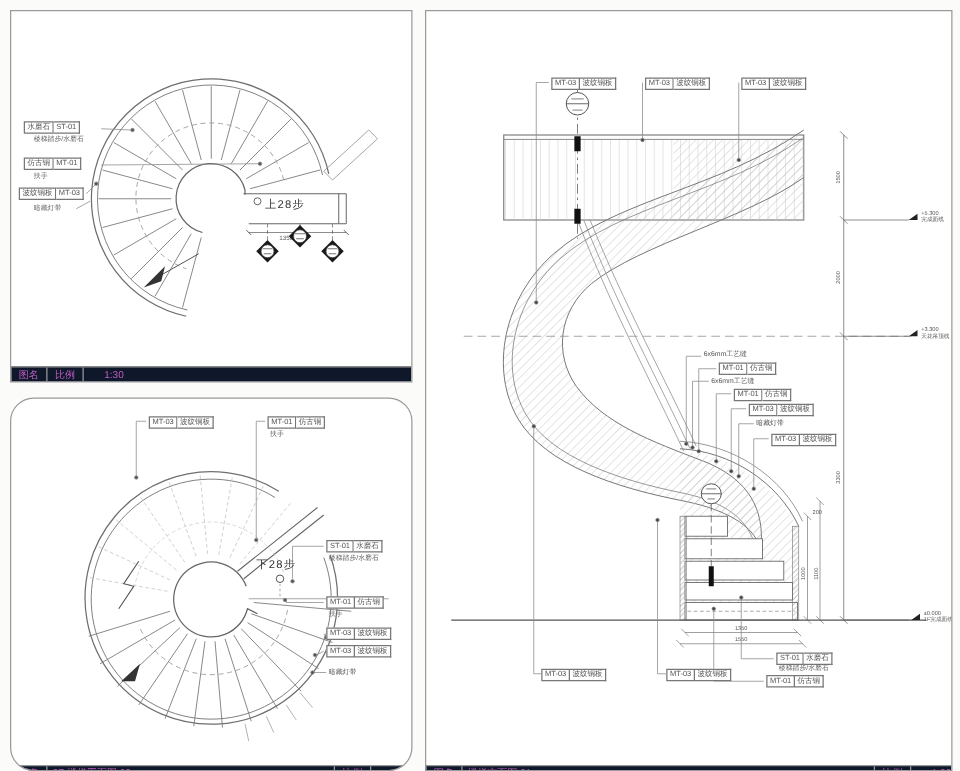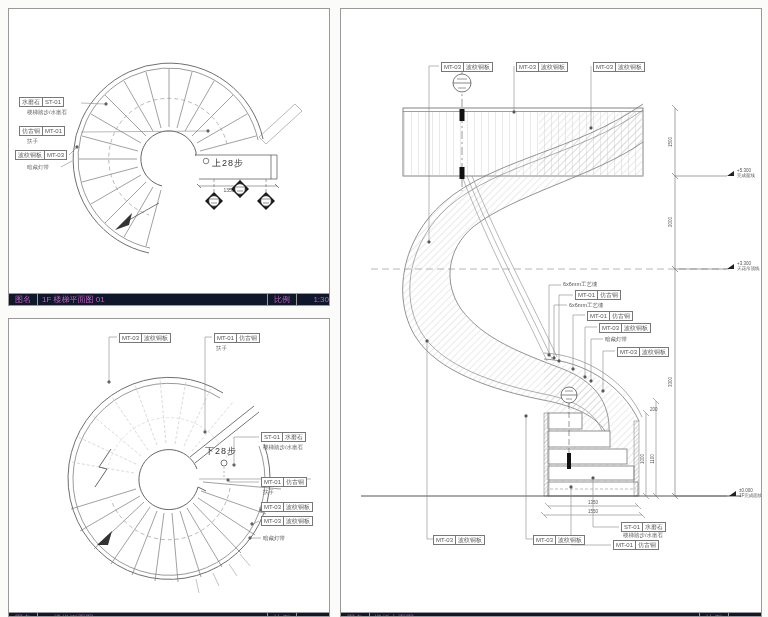--- a/index.html
+++ b/index.html
@@ -1,20 +1,20 @@
 <!DOCTYPE html>
 <html><head>
 <meta charset="utf-8">
 <style>
   html,body{margin:0;padding:0;}
   body{width:768px;height:617px;position:relative;background:#fbfbfa;overflow:hidden;
        font-family:"Liberation Sans", sans-serif;color:#444;}
   .sheet{position:absolute;background:#fff;border:1px solid #9a9a9a;box-sizing:border-box;overflow:hidden;}
   #sheet-tl{left:8px;top:8px;width:322px;height:298px;}
-  #sheet-bl{left:8px;top:318px;width:322px;height:299px;}
+  #sheet-bl{left:8px;top:318px;width:322px;height:299px;border-radius:19px;}
   #sheet-rp{left:340px;top:8px;width:422px;height:609px;}
   svg{position:absolute;left:0;top:0;}
   
   .tag{position:absolute;display:flex;font-size:6px;line-height:8px;color:#555;white-space:nowrap;}
   .tag .c{border:1px solid #777;background:#fff;padding:0 2px;height:8px;}
   .tag .c.code{border-right-width:1.4px;}
   .tag .c+.c{border-left:none;}
   .sub{position:absolute;font-size:5.5px;line-height:6px;color:#666;white-space:nowrap;}
   .plain{position:absolute;font-size:5.5px;line-height:6px;color:#555;white-space:nowrap;}
   .note{position:absolute;font-size:9px;color:#333;letter-spacing:1px;white-space:nowrap;}
@@ -109,21 +109,20 @@
   <div class="sub" style="left:18px;top:129px;">扶手</div>
   <div class="tag" style="left:6px;top:141px;">
     <span class="c">波纹铜板</span>
       <span class="c">MT-03</span>
   </div>
   <div class="sub" style="left:18px;top:155px;">暗藏灯带</div>
   <div class="note" style="left:203px;top:148px;">上28步</div>
 
   <div class="tbar" style="top:284px;">
     <span class="tb-k">图名</span>
-    <span class="tb-v">1F 楼梯平面图 01</span>
     <span class="tb-sk">比例</span>
     <span class="tb-sv">1:30</span>
   </div>
 </div>
 
 <div class="sheet" id="sheet-bl">
   <svg width="322" height="293" viewBox="0 0 322 293">
 
     <g stroke="#6f6f6f" fill="none">
       <path d="M 255,125 A 101,101 0 1 1 214,74" stroke-width="1"></path>

